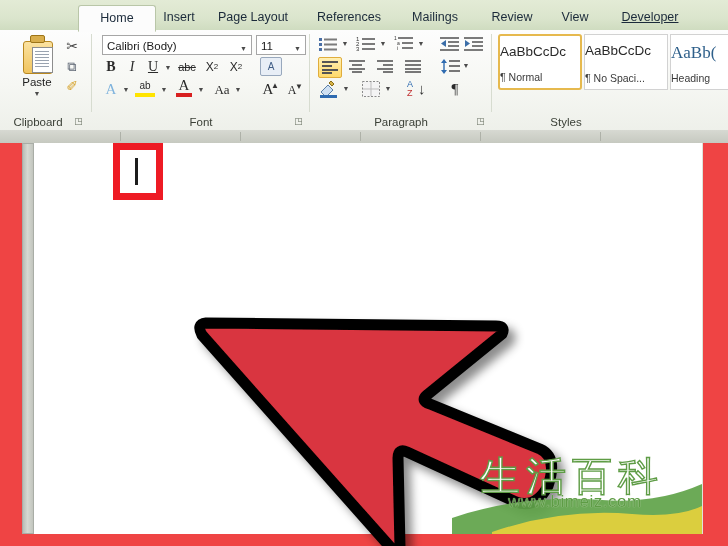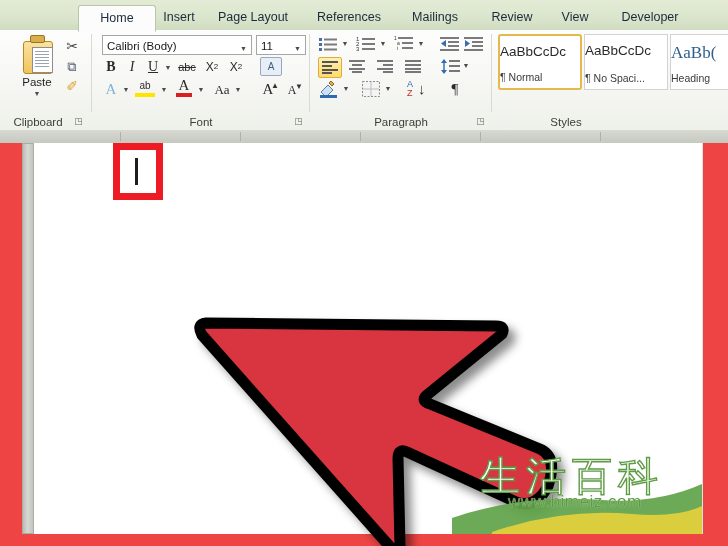--- a/index.html
+++ b/index.html
@@ -174,21 +174,21 @@
 <div id="app">
 
   <div class="tabbar">
     <div class="tab active" style="left:78px;width:58px;">Home</div>
     <div class="tab" style="left:144px;width:52px;">Insert</div>
     <div class="tab" style="left:200px;width:88px;">Page Layout</div>
     <div class="tab" style="left:300px;width:80px;">References</div>
     <div class="tab" style="left:472px;width:62px;">Review</div>
     <div class="tab" style="left:392px;width:68px;">Mailings</div>
     <div class="tab" style="left:542px;width:48px;">View</div>
-    <div class="tab" style="left:600px;width:82px;">Developer</div>
+    <div class="tab" style="left:600px;width:82px;text-decoration:underline;">Developer</div>
   </div>
 
   <div class="ribbon">
 
     <div class="group" style="left:0;width:92px;">
 
       <div class="btn" style="left:14px;top:8px;width:46px;height:58px;">
         <div style="position:absolute;left:5px;top:0;width:36px;height:36px;">
           <div class="clipbody"></div>
           <div class="clipclip"></div>

